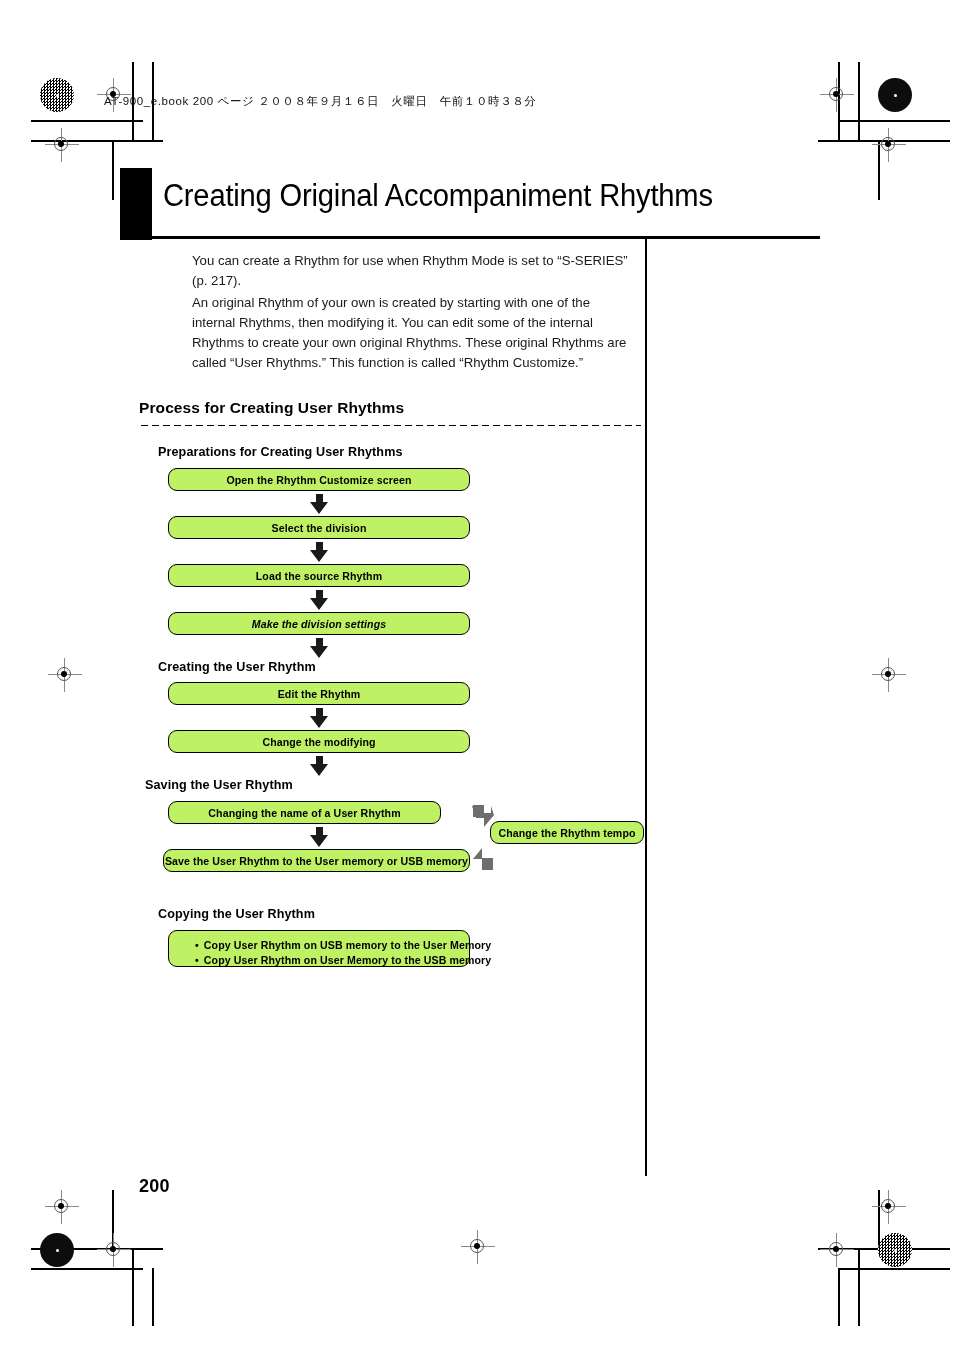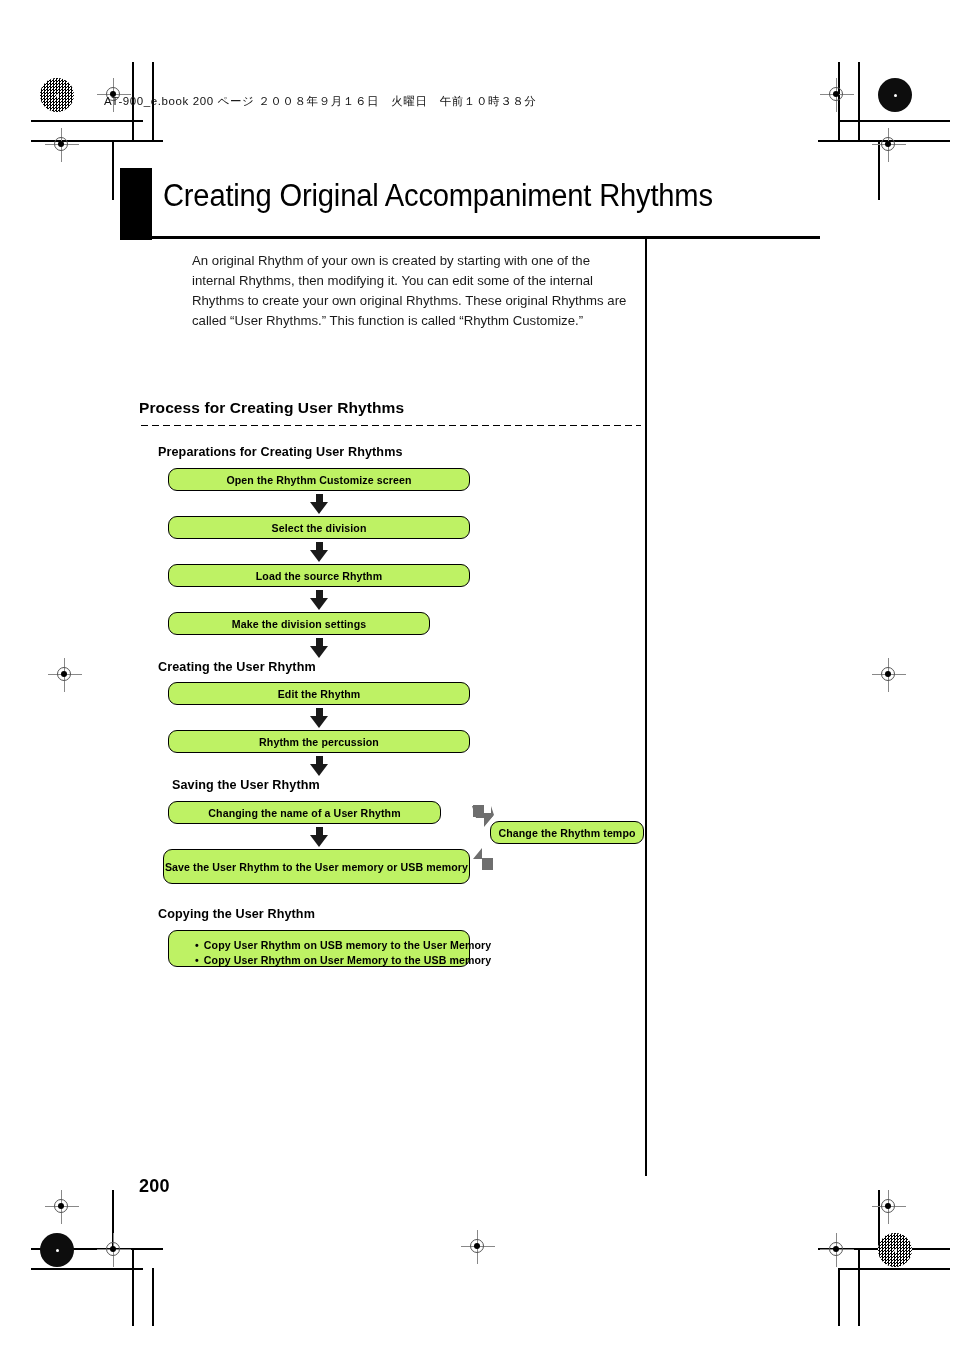--- a/index.html
+++ b/index.html
@@ -322,20 +322,21 @@
 </div>
 
 <div class="header-slug">AT-900_e.book  200 ページ  ２００８年９月１６日　火曜日　午前１０時３８分</div>
 
 <div class="title-block"></div>
 <div class="page-title">Creating Original Accompaniment Rhythms</div>
 <div class="title-rule"></div>
 <div class="v-rule"></div>
 
 <div class="intro">
+  <p>You can create a Rhythm for use when Rhythm Mode is set to “S-SERIES” (p. 217).</p>
   <p>An original Rhythm of your own is created by starting with one of the internal Rhythms, then modifying it. You can edit some of the internal Rhythms to create your own original Rhythms. These original Rhythms are called “User Rhythms.” This function is called “Rhythm Customize.”</p>
 </div>
 
 <div class="section-head">Process for Creating User Rhythms</div>
 <div class="dot-rule"></div>
 
 <div class="sub-head" style="left:158px; top:445px;">Preparations for Creating User Rhythms</div>
 <div class="flow-box" style="left:168px; top:468px; width:302px; height:23px;">Open the Rhythm Customize screen</div>
 <div class="arrow-down" style="left:310px; top:494px;">
     <span class="stem"></span>
@@ -344,45 +345,45 @@
 <div class="flow-box" style="left:168px; top:516px; width:302px; height:23px;">Select the division</div>
 <div class="arrow-down" style="left:310px; top:542px;">
     <span class="stem"></span>
     <span class="head"></span>
   </div>
 <div class="flow-box" style="left:168px; top:564px; width:302px; height:23px;">Load the source Rhythm</div>
 <div class="arrow-down" style="left:310px; top:590px;">
     <span class="stem"></span>
     <span class="head"></span>
   </div>
-<div class="flow-box" style="left:168px; top:612px; width:262px; height:23px;">Make the division settings</div>
+<div class="flow-box" style="left:168px; top:612px; width:302px; height:23px;font-style:italic;">Make the division settings</div>
 <div class="arrow-down" style="left:310px; top:638px;">
     <span class="stem"></span>
     <span class="head"></span>
   </div>
 
 <div class="sub-head" style="left:158px; top:660px;">Creating the User Rhythm</div>
 <div class="flow-box" style="left:168px; top:682px; width:302px; height:23px;">Edit the Rhythm</div>
 <div class="arrow-down" style="left:310px; top:708px;">
     <span class="stem"></span>
     <span class="head"></span>
   </div>
-<div class="flow-box" style="left:168px; top:730px; width:302px; height:23px;">Rhythm the percussion</div>
+<div class="flow-box" style="left:168px; top:730px; width:302px; height:23px;">Change the modifying</div>
 <div class="arrow-down" style="left:310px; top:756px;">
     <span class="stem"></span>
     <span class="head"></span>
   </div>
 
-<div class="sub-head" style="left:172px; top:778px;">Saving the User Rhythm</div>
+<div class="sub-head" style="left:145px; top:778px;">Saving the User Rhythm</div>
 <div class="flow-box" style="left:168px; top:801px; width:273px; height:23px;">Changing the name of a User Rhythm</div>
 <div class="arrow-down" style="left:310px; top:827px;">
     <span class="stem"></span>
     <span class="head"></span>
   </div>
-<div class="flow-box" style="left:163px; top:849px; width:307px; height:35px;">Save the User Rhythm to the User memory or USB memory</div>
+<div class="flow-box" style="left:163px; top:849px; width:307px; height:23px;">Save the User Rhythm to the User memory or USB memory</div>
 
 <div class="arrow-diag" style="left:470px; top:804px;">
   <svg width="26" height="26" viewBox="0 0 26 26" aria-hidden="true">
     <polygon points="2,2 13,2 13,9 21,9 21,2 24,11 15,21 15,14 6,14" fill="#6e6e6e"></polygon>
     <polygon points="3,1 14,1 14,12 23,12 14,23 14,13 3,13" fill="#6e6e6e"></polygon>
   </svg>
 </div>
 <div class="arrow-diag" style="left:470px; top:845px;">
   <svg width="26" height="26" viewBox="0 0 26 26" aria-hidden="true">
     <polygon points="23,25 12,25 12,14 3,14 12,3 12,13 23,13" fill="#6e6e6e"></polygon>

